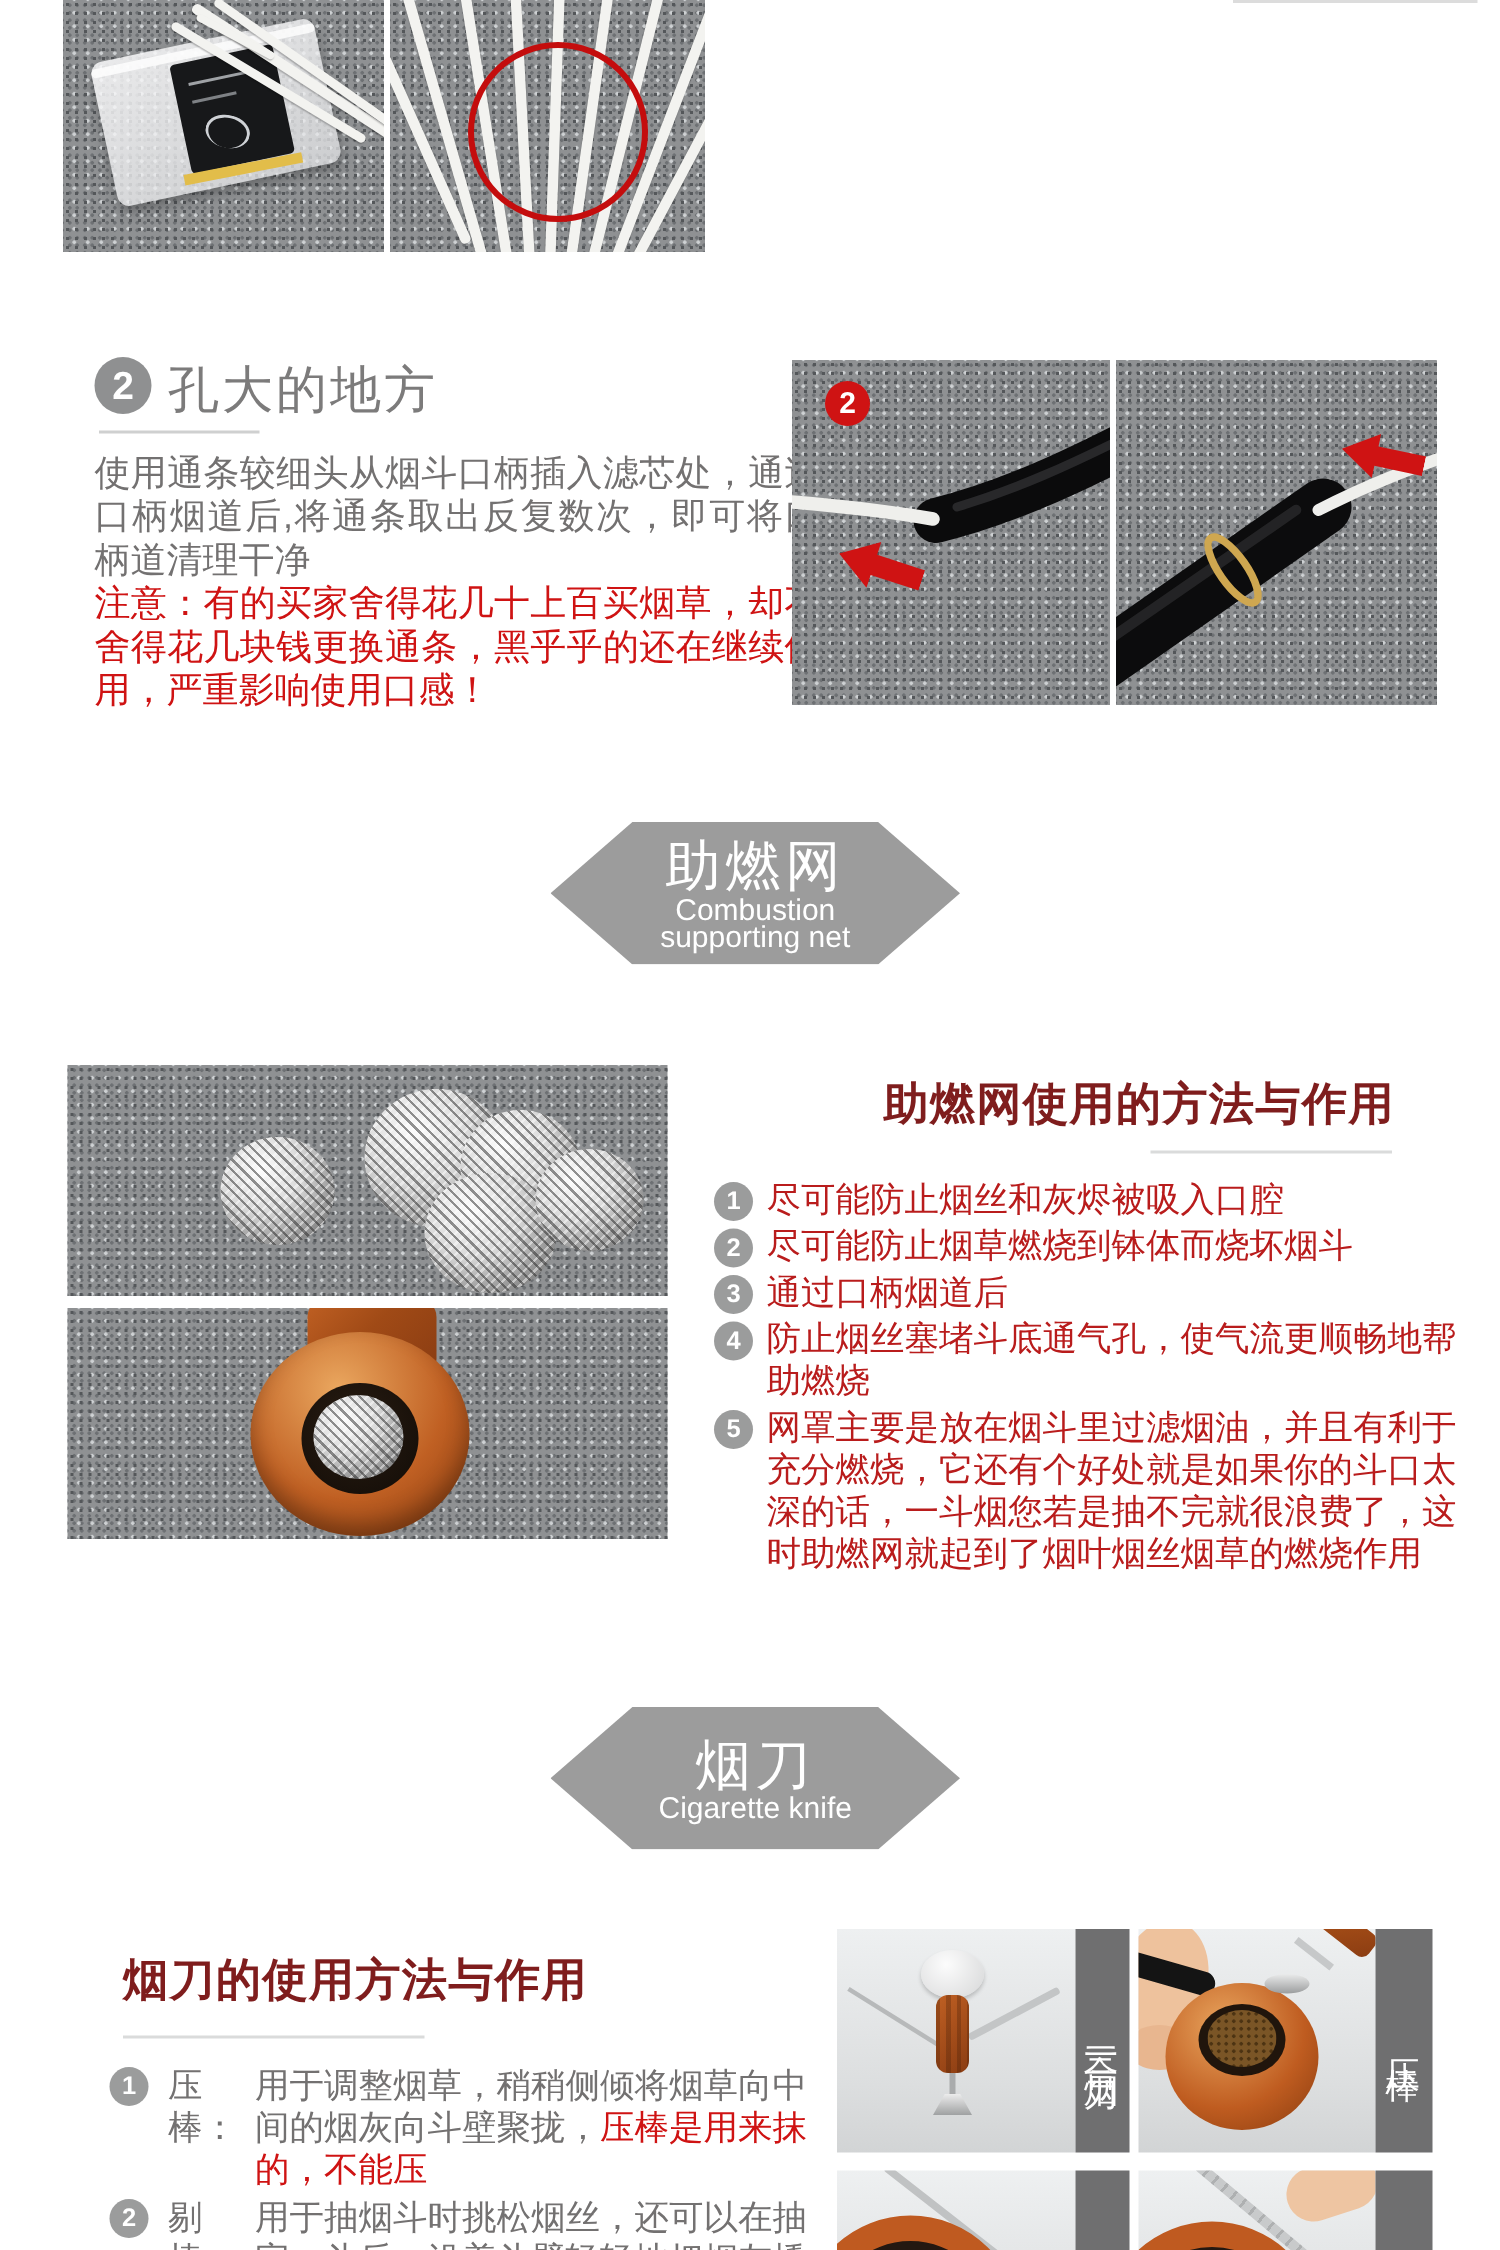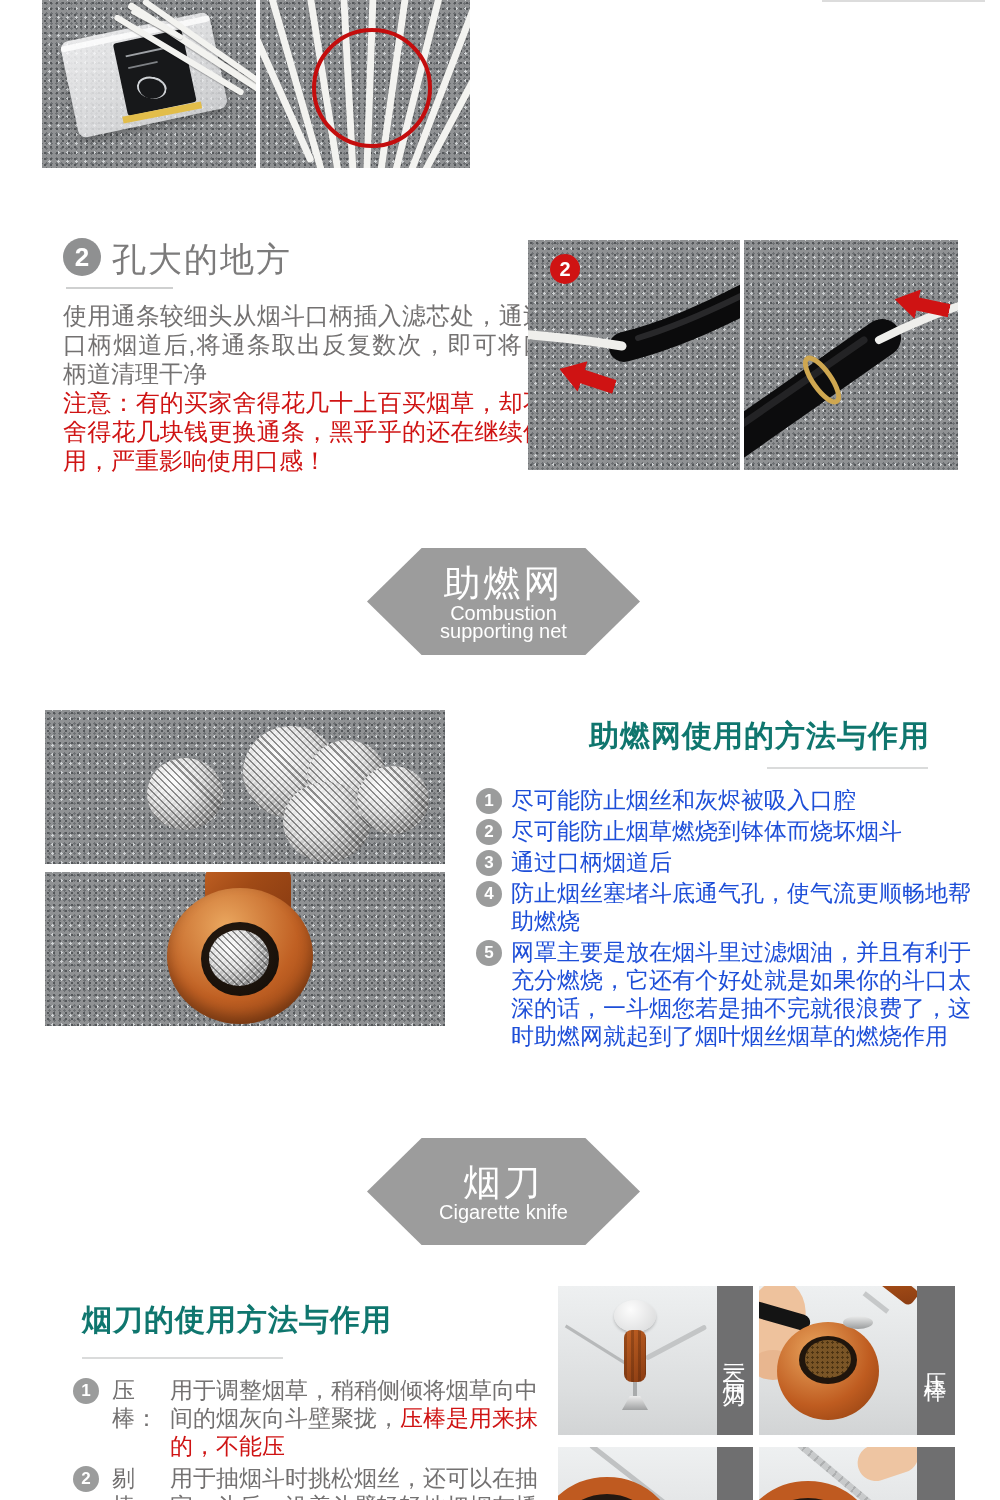--- a/index.html
+++ b/index.html
@@ -13,35 +13,35 @@
       radial-gradient(circle,#cfd2d4 1px,transparent 1.3px),
       radial-gradient(circle,#6d7073 1px,transparent 1.2px);
       background-size:6px 6px,9px 9px,5px 5px;background-position:0 0,3px 4px,2px 1px;
       overflow:hidden;position:absolute;}
   .studio{background:linear-gradient(180deg,#eef0f1 0%,#dcdedf 70%,#d2d4d5 100%);overflow:hidden;position:absolute;}
 
   
   .body-txt{color:#737171;font-size:24px;line-height:29px;text-align:justify;}
   .red-txt{color:#cf1313;}
   .s2-title{font-size:34px;color:#7c7b7b;letter-spacing:2px;}
-  .sec-title{font-size:30px;font-weight:bold;color:#0f766e;letter-spacing:1px;}
+  .sec-title{font-size:30px;font-weight:bold;color:#7f1d1d;letter-spacing:1px;}
   .thin-line{height:2px;background:#cfd0d0;}
 
   .cnum{display:inline-flex;flex:0 0 26px;width:26px;height:26px;border-radius:50%;
         background:#9b9c9c;color:#fff;font-size:17px;font-weight:bold;
         align-items:center;justify-content:center;margin-top:2px;}
   .n-item{display:flex;gap:9px;margin-bottom:3px;}
-  .n-text{color:#1d4ed8;font-size:23px;line-height:28px;}
+  .n-text{color:#b91c1c;font-size:23px;line-height:28px;font-family:Liberation Serif, serif;}
 
   .k-item{display:flex;margin-bottom:4px;}
   .k-term{color:#737171;font-size:23px;line-height:28px;width:58px;margin-left:13px;flex:0 0 auto;}
   .k-desc{color:#737171;font-size:23px;line-height:28px;width:378px;}
 
   
-  .hex{position:absolute;width:273px;height:107px;background:#9c9c9c;
+  .hex{position:absolute;width:273px;height:95px;background:#9c9c9c;
        clip-path:polygon(20% 0,80% 0,100% 50%,80% 100%,20% 100%,0 50%);
        display:flex;flex-direction:column;align-items:center;justify-content:center;color:#fff;}
   .hex-title{font-size:37px;letter-spacing:3px;line-height:40px;}
   .hex-sub{font-size:20px;line-height:18px;text-align:center;width:190px;}
 
   
   .badge-gray{position:absolute;left:63px;top:238px;width:38px;height:38px;border-radius:50%;
        background:#8f9091;color:#fff;font-size:26px;font-weight:bold;
        display:flex;align-items:center;justify-content:center;}
   .badge-red{position:absolute;width:30px;height:30px;border-radius:50%;background:#cf1313;

